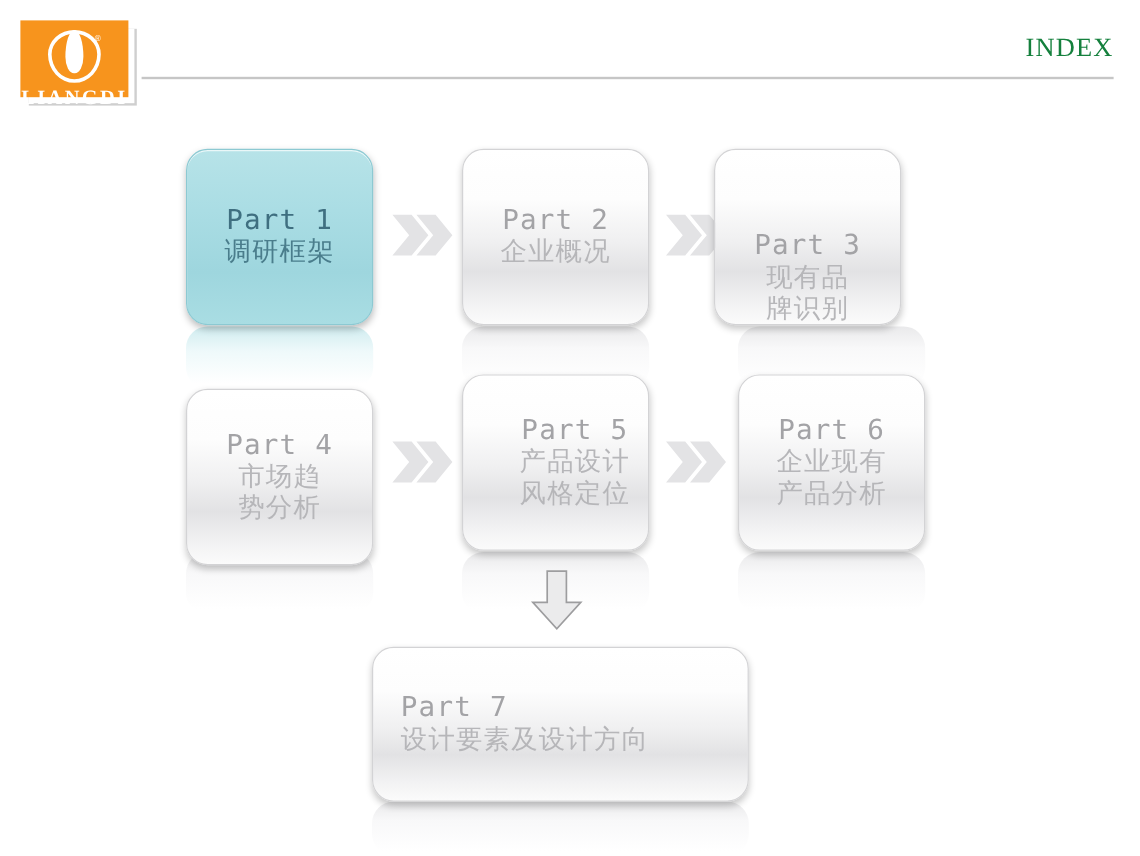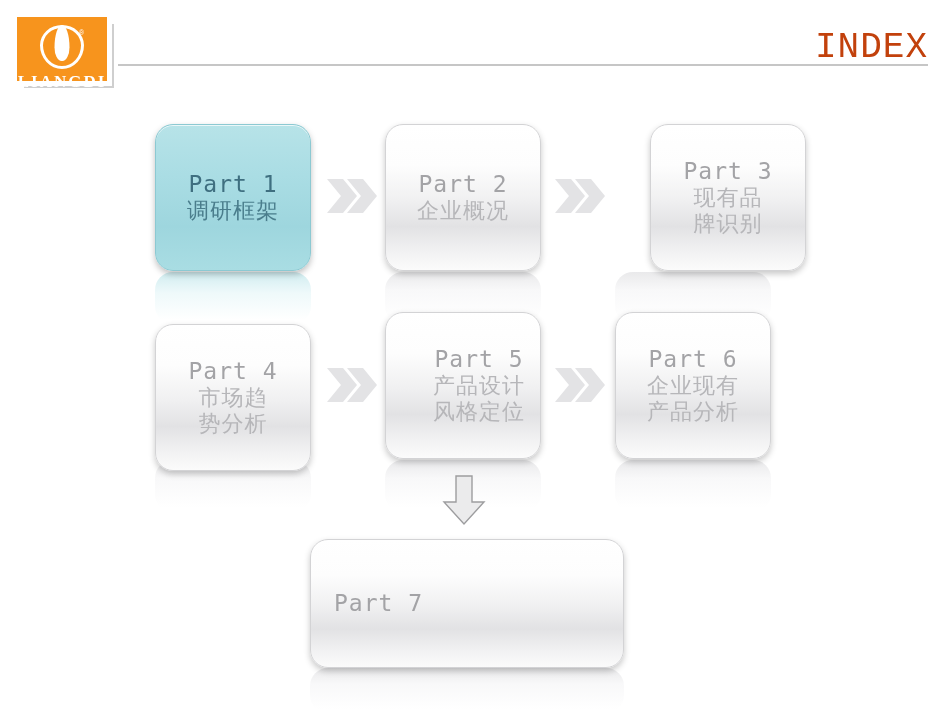--- a/index.html
+++ b/index.html
@@ -66,24 +66,24 @@
   }
   #header-rule {
     position: absolute;
     left: 118px; top: 64px;
     width: 810px; height: 2px;
     background: #c6c6c6;
   }
   #index-title {
     position: absolute;
     right: 22px; top: 27px;
-    font-size: 36px;
-    color: #c2410c;
+    font-size: 22px;
+    color: #15803d;
     letter-spacing: 1px;
-    font-family: Liberation Mono, monospace;
+    font-family: Liberation Serif, serif;
   }
 
   
   #flow {
     position: absolute;
     left: 0; top: 0;
     width: 820px; height: 713px;
   }
 
   .node {
@@ -244,21 +244,21 @@
     </div>
   </div>
 
   <div class="chev" style="left:553px; top:173px;">
     <svg width="54" height="46" viewBox="0 0 54 46" aria-hidden="true">
       <path d="M2 6 L18 6 L32 23 L18 40 L2 40 L16 23 Z" fill="#e3e3e5"></path>
       <path d="M22 6 L38 6 L52 23 L38 40 L22 40 L36 23 Z" fill="#e3e3e5"></path>
     </svg>
   </div>
 
-  <div class="node plain" style="left:650px; top:124px; width:156px; height:147px;">
+  <div class="node plain" style="left:595px; top:124px; width:156px; height:147px;justify-content:flex-end;">
     <div class="shape"></div>
     <div class="label">
       <span class="part-line">Part 3</span>
       <span class="cn-line txt-l1">现有品</span>
       <span class="cn-line txt-l2">牌识别</span>
     </div>
   </div>
 
   <div class="node plain" style="left:155px; top:324px; width:156px; height:147px;">
     <div class="shape"></div>
@@ -304,16 +304,17 @@
   <div id="down-arrow">
     <svg width="46" height="52" viewBox="0 0 46 52" aria-hidden="true">
       <path d="M15 2 L31 2 L31 28 L43 28 L23 50 L3 28 L15 28 Z" fill="#ebebec" stroke="#9d9d9f" stroke-width="1.4"></path>
     </svg>
   </div>
 
   <div class="node plain" style="left:310px; top:539px; width:314px; height:129px;">
     <div class="shape"></div>
     <div class="label" style="text-align:left; padding-left:24px; align-self:flex-start;">
       <span class="part-line" style="margin-bottom:14px;">Part 7</span>
+      <span class="cn-line txt-l1">设计要素及设计方向</span>
     </div>
   </div>
 
 </div>
 
 </body></html>

